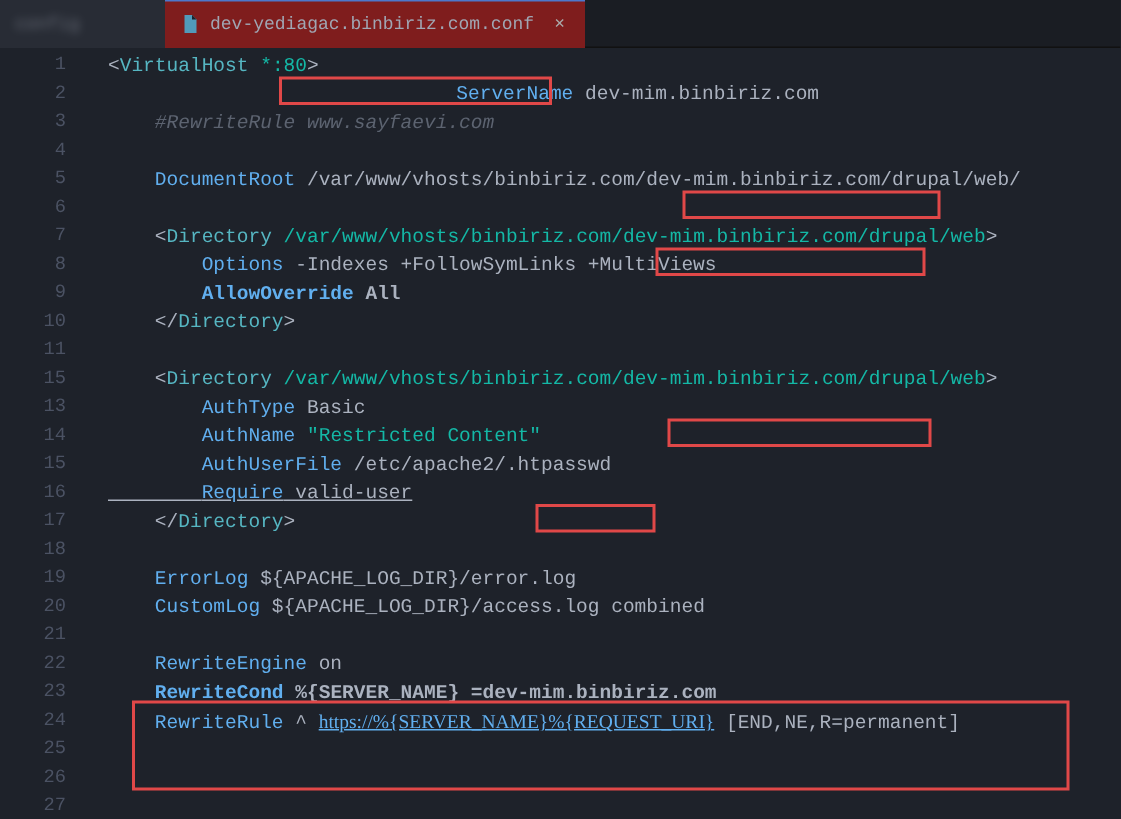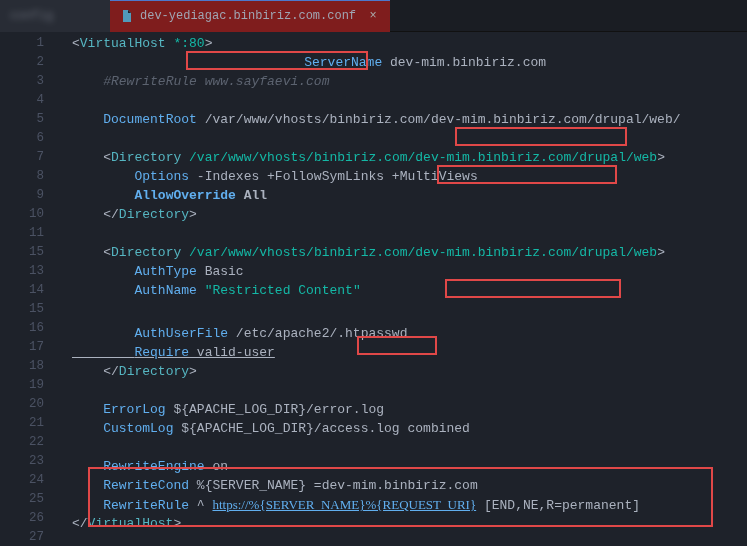--- a/index.html
+++ b/index.html
@@ -138,31 +138,30 @@
       <div class="line" style="padding-left: 16px;"><span></span><span>    </span><span class="c-attr">DocumentRoot</span><span> /var/www/vhosts/binbiriz.com/dev-mim.binbiriz.com/drupal/web/</span></div>
       <div class="line" style="padding-left: 16px;"><span></span></div>
       <div class="line" style="padding-left: 16px;"><span></span><span>    </span><span class="c-punct">&lt;</span><span class="c-keyword">Directory</span><span> </span><span class="c-string">/var/www/vhosts/binbiriz.com/dev-mim.binbiriz.com/drupal/web</span><span class="c-punct">&gt;</span></div>
       <div class="line" style="padding-left: 16px;"><span></span><span>        </span><span class="c-attr">Options</span><span> -Indexes +FollowSymLinks +MultiViews</span></div>
       <div class="line" style="padding-left: 16px; font-weight: bold;"><span></span><span>        </span><span class="c-attr">AllowOverride</span><span> All</span></div>
       <div class="line" style="padding-left: 16px;"><span></span><span>    </span><span class="c-punct">&lt;/</span><span class="c-keyword">Directory</span><span class="c-punct">&gt;</span></div>
       <div class="line" style="padding-left: 16px;"><span></span></div>
       <div class="line" style="padding-left: 16px;"><span></span><span>    </span><span class="c-punct">&lt;</span><span class="c-keyword">Directory</span><span> </span><span class="c-string">/var/www/vhosts/binbiriz.com/dev-mim.binbiriz.com/drupal/web</span><span class="c-punct">&gt;</span></div>
       <div class="line" style="padding-left: 16px;"><span></span><span>        </span><span class="c-attr">AuthType</span><span> Basic</span></div>
       <div class="line" style="padding-left: 16px;"><span></span><span>        </span><span class="c-attr">AuthName</span><span> </span><span class="c-string">"Restricted Content"</span></div>
-      <div class="line" style="padding-left: 16px; margin-top: 24px;"><span></span><span>        </span><span class="c-attr">AuthUserFile</span><span> /etc/apache2/.htpasswd</span></div>
+      <div class="line" style="padding-left: 16px;"><span></span><span>        </span><span class="c-attr">AuthUserFile</span><span> /etc/apache2/.htpasswd</span></div>
       <div class="line" style="padding-left: 16px; text-decoration: underline;"><span></span><span>        </span><span class="c-attr">Require</span><span> valid-user</span></div>
       <div class="line" style="padding-left: 16px;"><span></span><span>    </span><span class="c-punct">&lt;/</span><span class="c-keyword">Directory</span><span class="c-punct">&gt;</span></div>
       <div class="line" style="padding-left: 16px;"><span></span></div>
       <div class="line" style="padding-left: 16px;"><span></span><span>    </span><span class="c-attr">ErrorLog</span><span> ${APACHE_LOG_DIR}/error.log</span></div>
       <div class="line" style="padding-left: 16px;"><span></span><span>    </span><span class="c-attr">CustomLog</span><span> ${APACHE_LOG_DIR}/access.log combined</span></div>
       <div class="line" style="padding-left: 16px;"><span></span></div>
       <div class="line" style="padding-left: 16px;"><span></span><span>    </span><span class="c-attr">RewriteEngine</span><span> on</span></div>
-      <div class="line" style="padding-left: 16px;"><span></span><span>    </span><span class="c-attr">RewriteCond</span><span> %{SERVER_NAME} =dev-mim.binbiriz.com</span></div>
+      <div class="line" style="padding-left: 16px; font-weight: bold;"><span></span><span>    </span><span class="c-attr">RewriteCond</span><span> %{SERVER_NAME} =dev-mim.binbiriz.com</span></div>
       <div class="line" style="padding-left: 16px;"><span></span><span>    </span><span class="c-attr">RewriteRule</span><span> ^ </span><span class="c-var" style="text-decoration: underline; font-family: Liberation Serif, serif;">https://%{SERVER_NAME}%{REQUEST_URI}</span><span> [END,NE,R=permanent]</span></div>
-      <div class="line" style="padding-left: 16px;"><span></span><span class="c-punct">&lt;/</span><span class="c-keyword">VirtualHost</span><span class="c-punct">&gt;</span></div>
     </div>
 </div>
 
 <div class="hl-box" style="top: 51px; left: 186px; width: 182px; height: 19px;"></div>
 <div class="hl-box" style="top: 127px; left: 455px; width: 172px; height: 19px;"></div>
 <div class="hl-box" style="top: 165px; left: 437px; width: 180px; height: 19px;"></div>
 <div class="hl-box" style="top: 279px; left: 445px; width: 176px; height: 19px;"></div>
 <div class="hl-box" style="top: 336px; left: 357px; width: 80px; height: 19px;"></div>
 <div class="hl-box" style="top: 467px; left: 88px; width: 625px; height: 60px;"></div>
 

